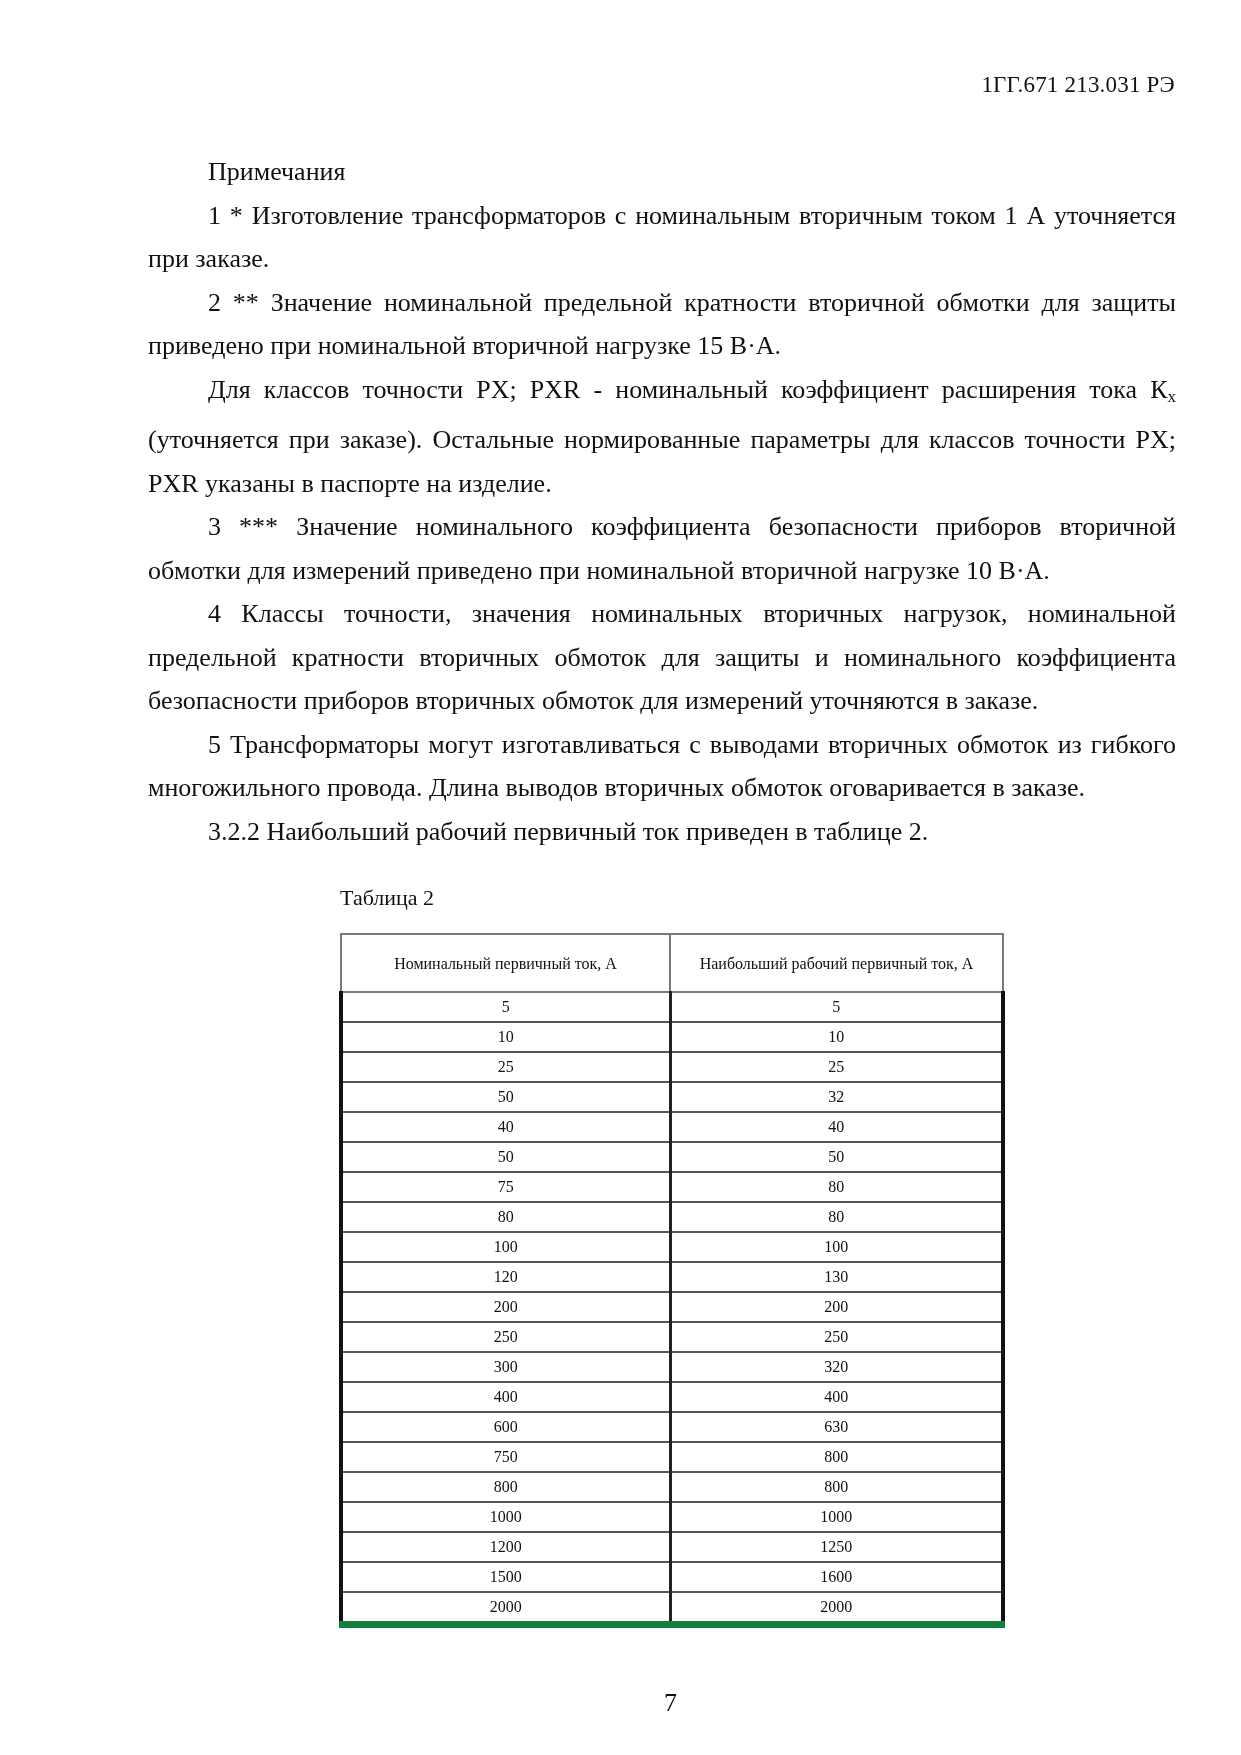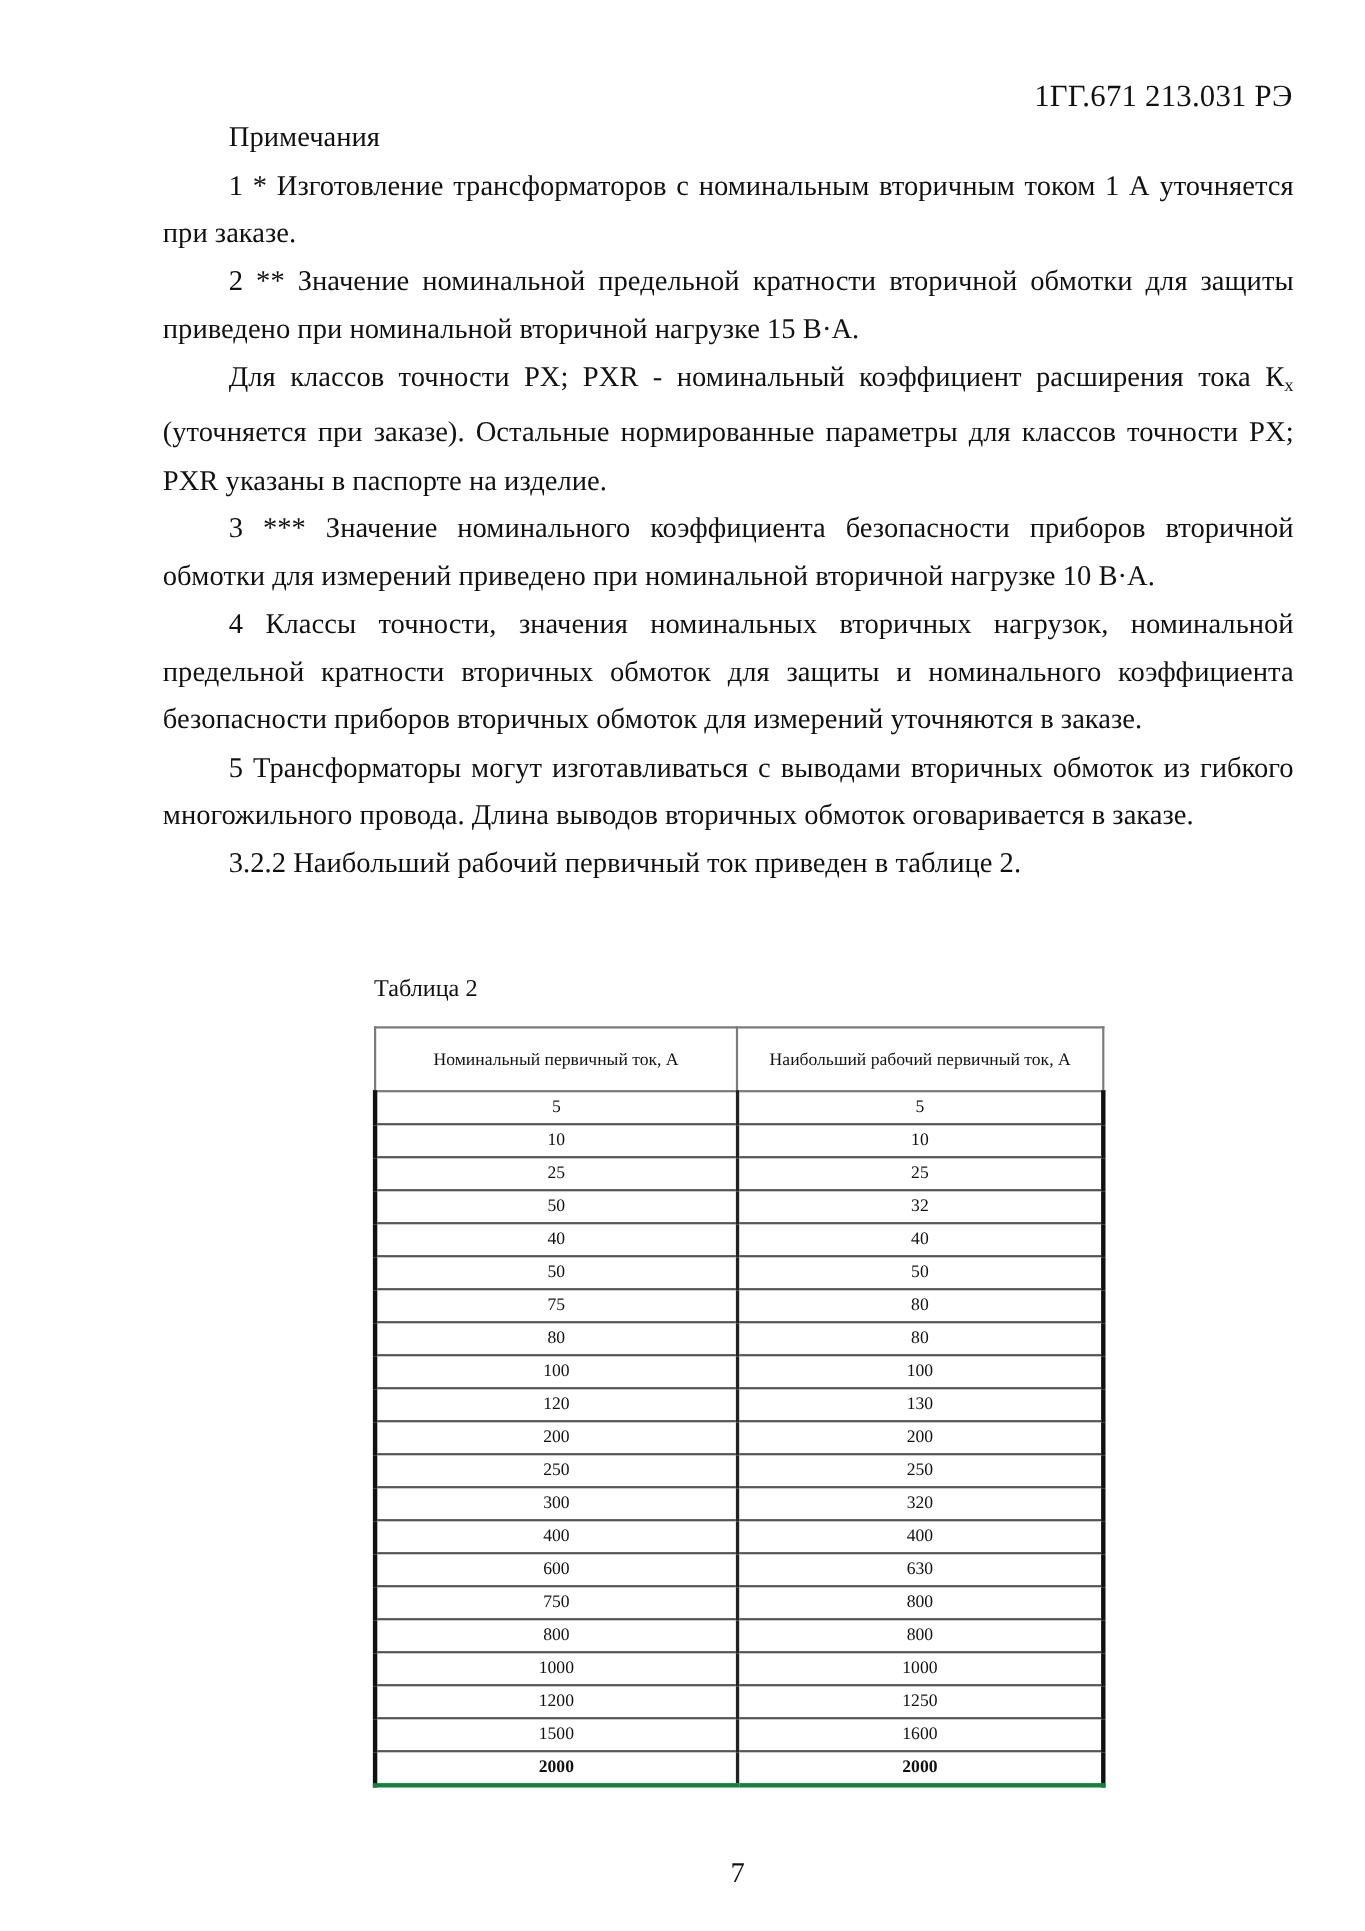--- a/index.html
+++ b/index.html
@@ -3,49 +3,49 @@
 <meta charset="utf-8">
 <style>
   html, body { margin: 0; padding: 0; background: #ffffff; }
   body {
     width: 1241px; height: 1755px; position: relative; overflow: hidden;
     font-family: "Liberation Serif", "DejaVu Serif", serif;
     color: #111;
   }
   .doc-code {
     position: absolute; top: 72px; right: 66px;
-    font-size: 28px; letter-spacing: 0.2px;
+    font-size: 23px; letter-spacing: 0.2px;
   }
   .body-text {
     position: absolute; left: 148px; width: 1028px; top: 103px;
     font-size: 26px; line-height: 43.5px;
   }
   .p { margin: 0; text-align: justify; text-indent: 60px; text-align-last: left; }
-  .p.title { text-indent: 60px; }
+  .p.title { text-indent: 60px; margin-top: 47px; }
   .sub { font-size: 17px; vertical-align: -4px; }
   .table-caption {
     position: absolute; left: 340px; top: 885px; font-size: 22px;
   }
   table.t2 {
     position: absolute; left: 339px; top: 933px; width: 666px;
     border-collapse: collapse; font-size: 16px; text-align: center;
   }
   table.t2 th {
     font-weight: normal; line-height: 26px; padding: 3px 2px 1px 2px;
     border: 2px solid #7a7a7a; height: 52px; vertical-align: middle;
   }
   table.t2 th.c1 { width: 323px; }
   table.t2 td {
     height: 28px; line-height: 28px; padding: 0; border: 2px solid #555;
     border-top-color: #333;
   }
   table.t2 tbody tr:first-child td { border-top: 2px solid #111; }
   table.t2 td.c1 { border-left: 4px solid #111; border-right: 3px solid #222; }
   table.t2 td.c2 { border-right: 4px solid #111; }
-  table.t2 tbody tr:last-child td { border-bottom: 4px solid #15803d; font-weight: bold; }
+  table.t2 tbody tr:last-child td { border-bottom: 7px solid #15803d; }
   .page-number {
     position: absolute; top: 1688px; left: 0; width: 1341px; text-align: center;
     font-size: 26px;
   }
 </style>
 </head>
 <body>
 
 <div class="doc-code">1ГГ.671 213.031 РЭ</div>
 

